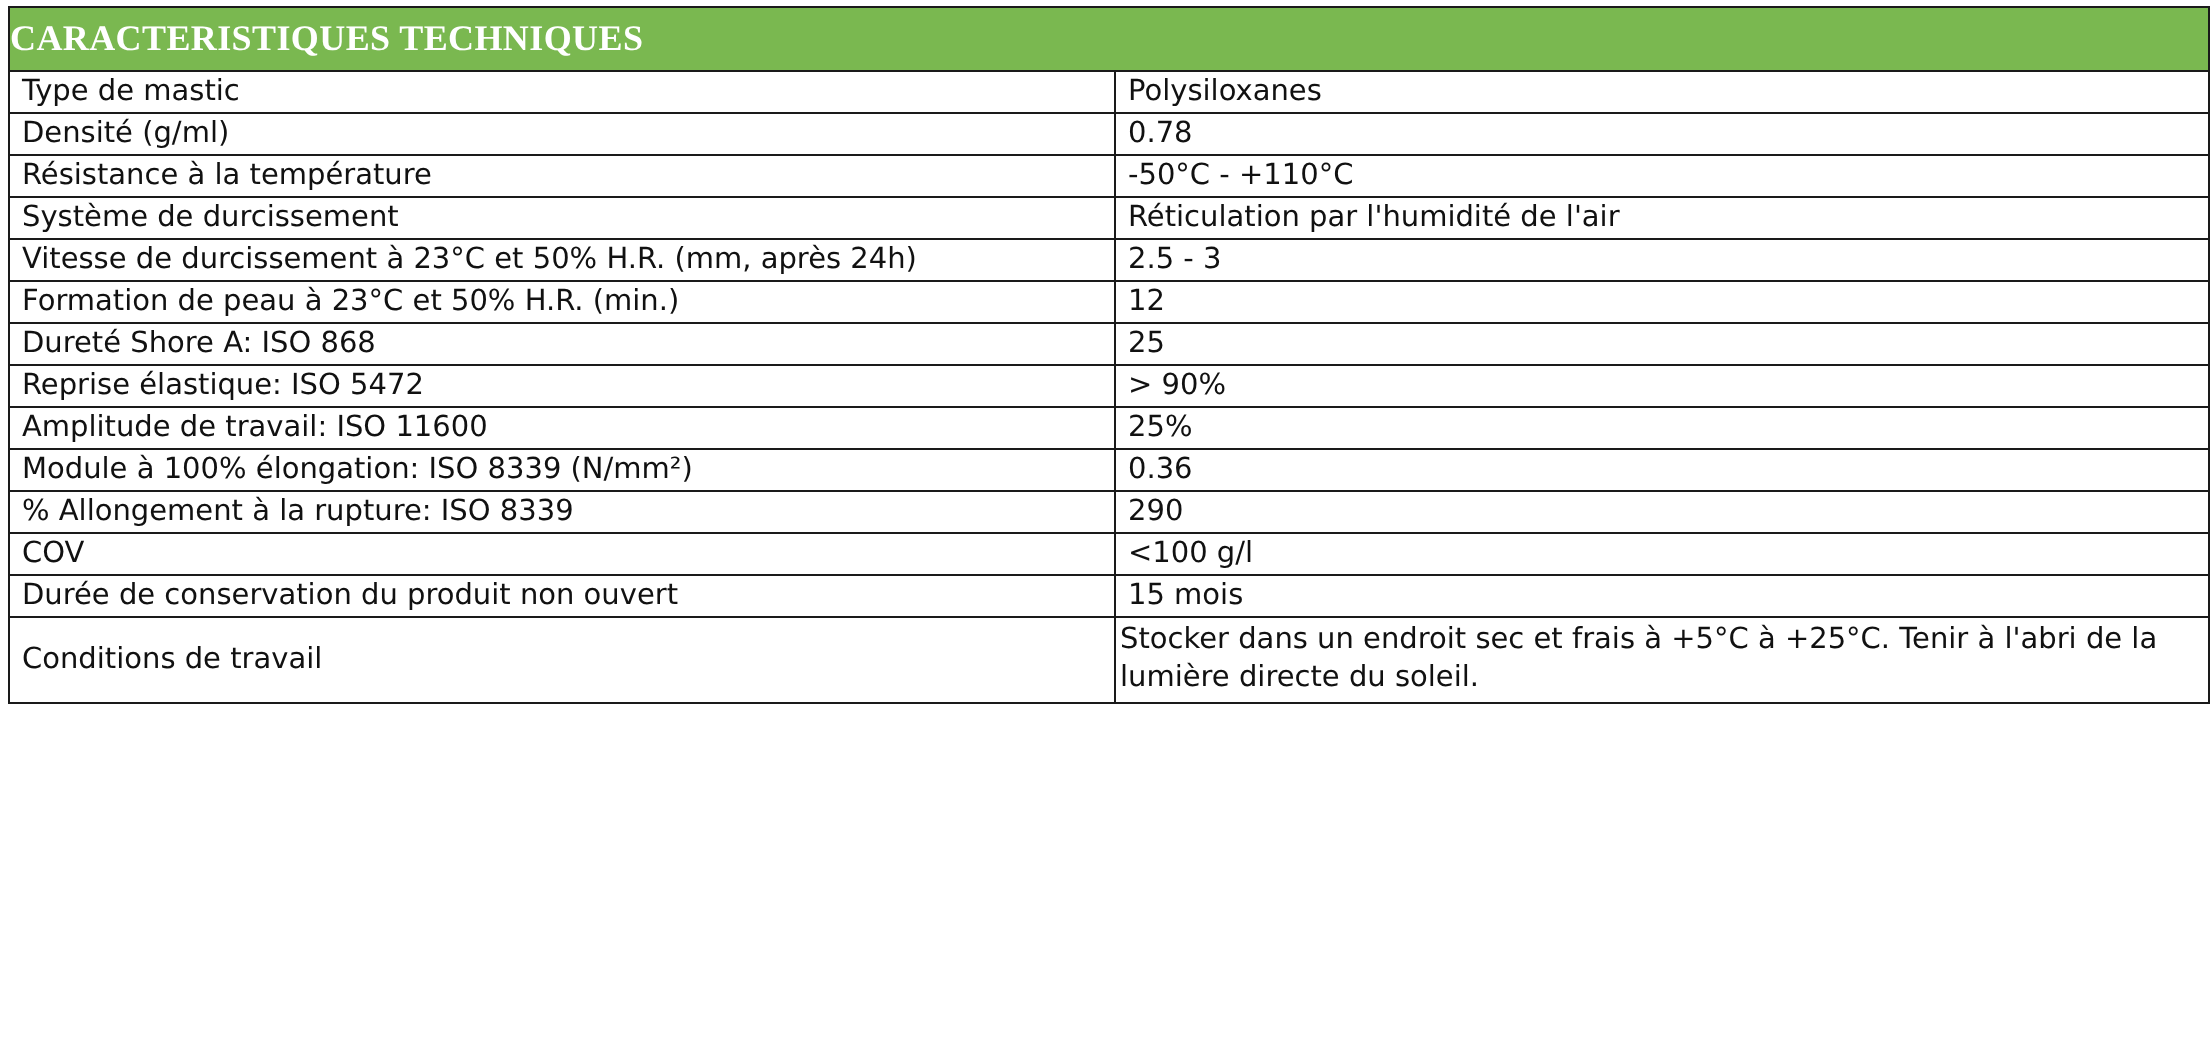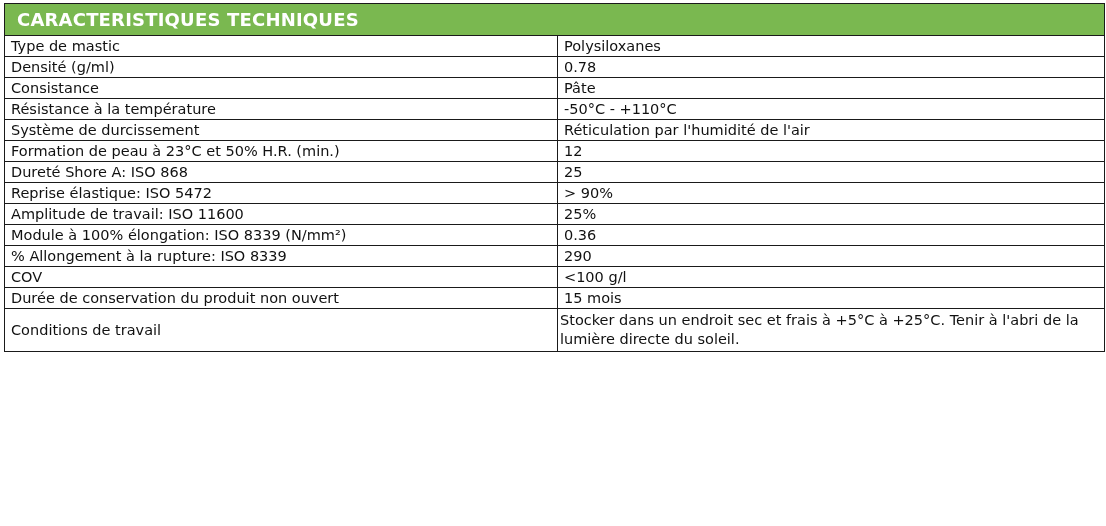--- a/index.html
+++ b/index.html
@@ -7,22 +7,23 @@
   .tech-table {
     position: absolute; left: 4px; top: 3px; width: 1100px;
     border-collapse: collapse; table-layout: fixed;
     font-family: "DejaVu Sans", sans-serif; font-size: 14.5px; color: #111;
   }
   .tech-table td { border: 1.5px solid #1a1a1a; padding: 0 0 0 6px; height: 20px; line-height: 20px; white-space: nowrap; overflow: hidden; vertical-align: middle; }
   .tech-table col.c1 { width: 553px; }
   .tech-table col.c2 { width: 547px; }
   .tech-table .hdr td {
     background: #7ab850; color: #ffffff; font-weight: bold; font-size: 18px;
-    height: 31px; line-height: 31px; padding-left: 12px; letter-spacing: 0.2px;
+    height: 31px; line-height: 31px; padding-left: 0; letter-spacing: 0.2px;
     border-color: #1a1a1a;
+    font-family: Liberation Serif, serif;
   }
   .tech-table tr.multi td { height: 42px; line-height: 19px; }
   .tech-table tr.multi td.val { white-space: normal; padding-left: 2px; margin-left: 48px; }
 </style>
 </head>
 <body>
 
 <table class="tech-table">
   <colgroup>
       <col class="c1">
@@ -34,30 +35,30 @@
     </tr>
     <tr>
         <td>Type de mastic</td>
         <td class="val">Polysiloxanes</td>
       </tr>
     <tr>
         <td>Densité (g/ml)</td>
         <td class="val">0.78</td>
       </tr>
     <tr>
-        <td>Consistance</td>
-        <td class="val">Pâte</td>
-      </tr>
-    <tr>
         <td>Résistance à la température</td>
         <td class="val">-50°C - +110°C</td>
       </tr>
     <tr>
         <td>Système de durcissement</td>
         <td class="val">Réticulation par l'humidité de l'air</td>
+      </tr>
+    <tr>
+        <td>Vitesse de durcissement à 23°C et 50% H.R. (mm, après 24h)</td>
+        <td class="val">2.5 - 3</td>
       </tr>
     <tr>
         <td>Formation de peau à 23°C et 50% H.R. (min.)</td>
         <td class="val">12</td>
       </tr>
     <tr>
         <td>Dureté Shore A: ISO 868</td>
         <td class="val">25</td>
       </tr>
     <tr>

